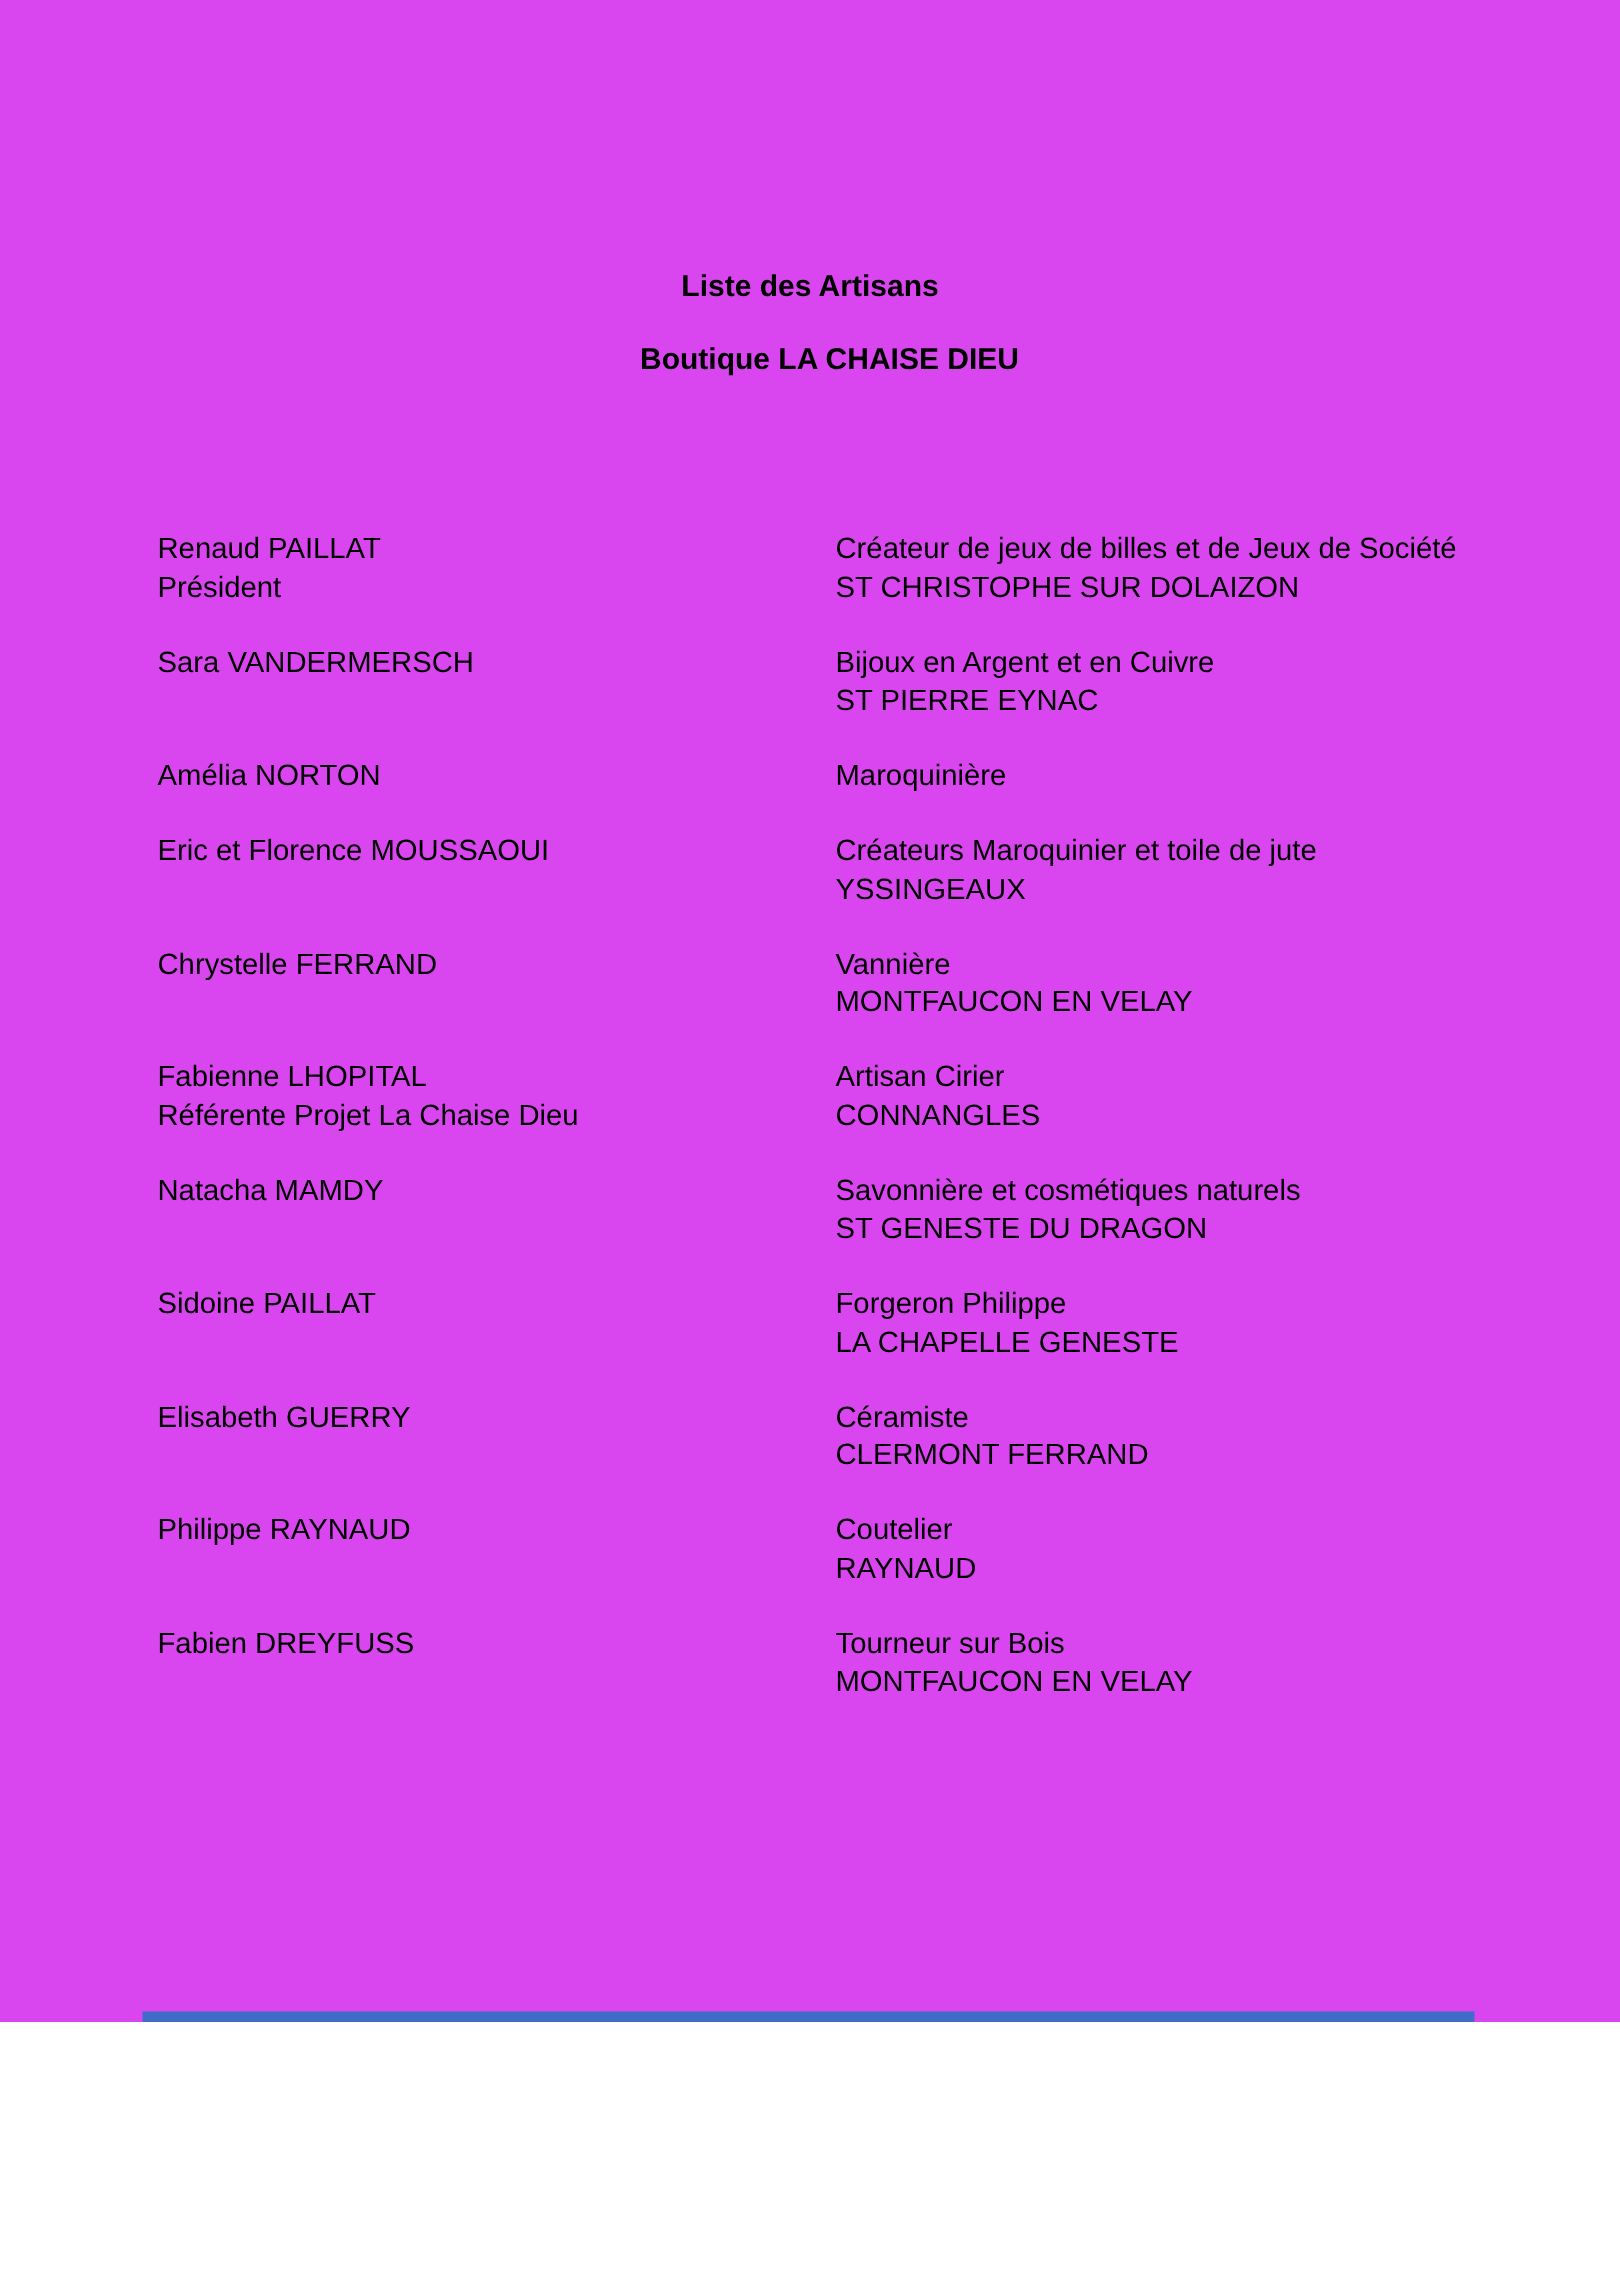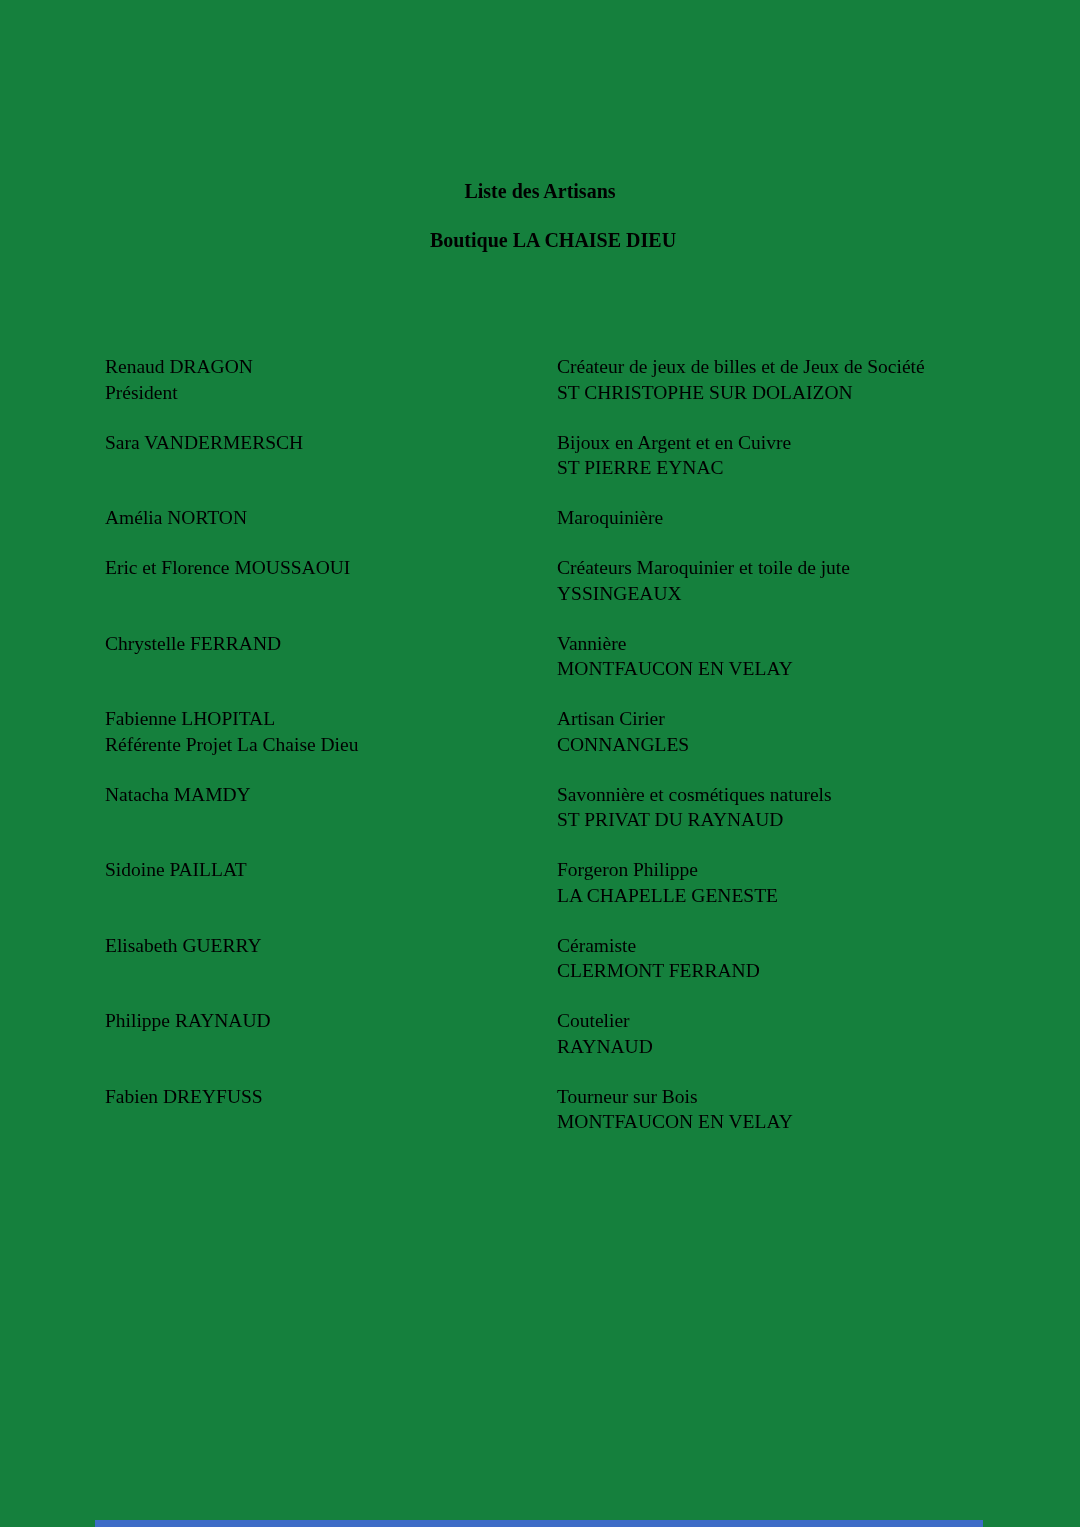--- a/index.html
+++ b/index.html
@@ -3,23 +3,23 @@
 <meta charset="utf-8">
 <style>
   html, body {
     margin: 0;
     padding: 0;
     background: #ffffff;
   }
   .page {
     position: relative;
     width: 1080px;
-    height: 1527px;
-    background: #15803d;
-    font-family: Liberation Serif, serif;
+    height: 1348px;
+    background: #d946ef;
+    font-family: Liberation Sans, sans-serif;
     color: #000000;
     overflow: hidden;
     margin: 0 auto;
   }
   .doc-title {
     position: absolute;
     top: 179px;
     left: 0;
     width: 100%;
     text-align: center;
@@ -78,21 +78,21 @@
 
 <div class="page">
 
   <div class="doc-title">Liste des Artisans</div>
   <div class="doc-subtitle">Boutique LA CHAISE DIEU</div>
 
   <div class="entries">
 
     <div class="entry">
       <div class="left-col">
-        <div class="line">Renaud DRAGON</div>
+        <div class="line">Renaud PAILLAT</div>
         <div class="line">Président</div>
       </div>
       <div class="right-col">
         <div class="line">Créateur de jeux de billes et de Jeux de Société</div>
         <div class="line">ST CHRISTOPHE SUR DOLAIZON</div>
       </div>
     </div>
 
     <div class="entry">
       <div class="left-col">
@@ -148,21 +148,21 @@
       </div>
     </div>
 
     <div class="entry">
       <div class="left-col">
         <div class="line">Natacha MAMDY</div>
         <div class="line"></div>
       </div>
       <div class="right-col">
         <div class="line">Savonnière et cosmétiques naturels</div>
-        <div class="line">ST PRIVAT DU RAYNAUD</div>
+        <div class="line">ST GENESTE DU DRAGON</div>
       </div>
     </div>
 
     <div class="entry">
       <div class="left-col">
         <div class="line">Sidoine PAILLAT</div>
         <div class="line"></div>
       </div>
       <div class="right-col">
         <div class="line">Forgeron Philippe</div>

